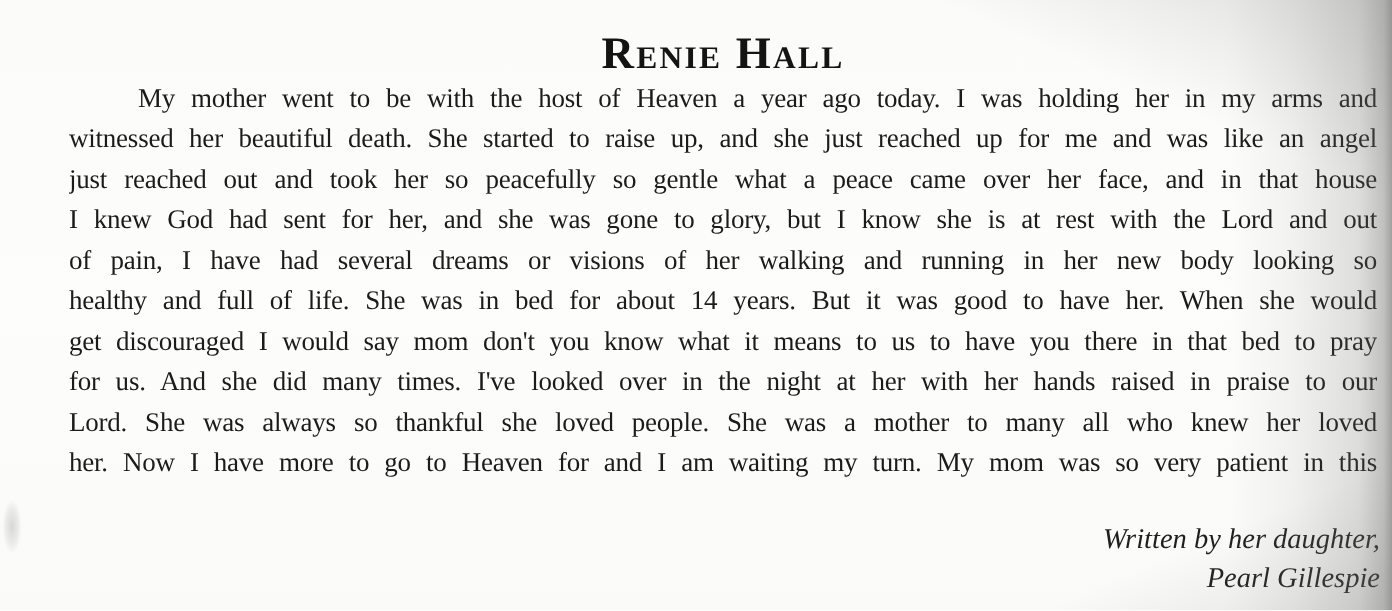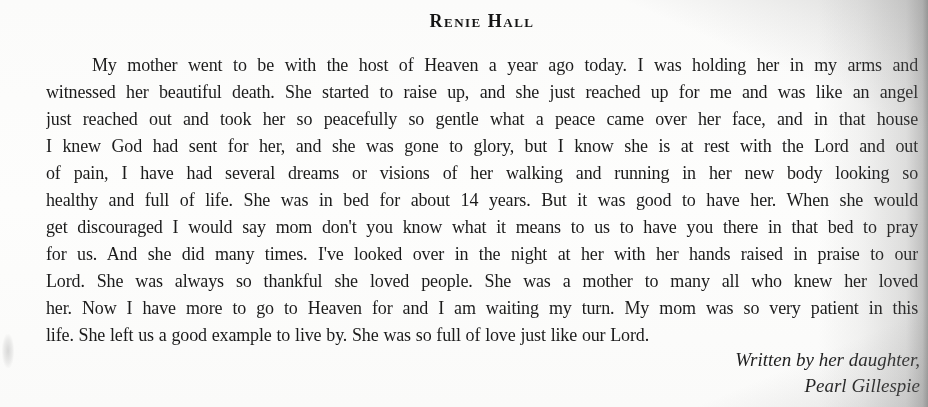--- a/index.html
+++ b/index.html
@@ -11,26 +11,26 @@
     position: relative;
     width: 928px;
     height: 407px;
     overflow: hidden;
     background: linear-gradient(180deg, #fbfbfa 0%, #fdfdfc 50%, #fafaf9 100%);
     font-family: "Liberation Serif", "DejaVu Serif", serif;
     color: #1b1b1b;
   }
   .title {
     position: absolute;
-    top: 5px;
+    top: 20px;
     left: 46px;
     width: 872px;
     margin: 0;
     text-align: center;
-    font-size: 18px;
+    font-size: 30px;
     line-height: 32px;
     font-weight: bold;
     font-variant: small-caps;
     letter-spacing: 1.5px;
     color: #141414;
   }
   .paragraph {
     position: absolute;
     top: 52px;
     left: 46px;
@@ -124,21 +124,20 @@
       <div class="line first">My mother went to be with the host of Heaven a year ago today. I was holding her in my arms and</div>
       <div class="line">witnessed her beautiful death. She started to raise up, and she just reached up for me and was like an angel</div>
       <div class="line">just reached out and took her so peacefully so gentle what a peace came over her face, and in that house</div>
       <div class="line">I knew God had sent for her, and she was gone to glory, but I know she is at rest with the Lord and out</div>
       <div class="line">of pain, I have had several dreams or visions of her walking and running in her new body looking so</div>
       <div class="line">healthy and full of life. She was in bed for about 14 years. But it was good to have her. When she would</div>
       <div class="line">get discouraged I would say mom don't you know what it means to us to have you there in that bed to pray</div>
       <div class="line">for us. And she did many times. I've looked over in the night at her with her hands raised in praise to our</div>
       <div class="line">Lord. She was always so thankful she loved people. She was a mother to many all who knew her loved</div>
       <div class="line">her. Now I have more to go to Heaven for and I am waiting my turn. My mom was so very patient in this</div>
-      <div class="line last">life. She left us a good example to live by. She was so full of love just like our Lord.</div>
     </div>
 
   <div class="signature">
     <div class="sig-line">Written by her daughter,</div>
     <div class="sig-line">Pearl Gillespie</div>
   </div>
 
   <div class="scan-shadow-right"></div>
   <div class="scan-shadow-topright"></div>
   <div class="scan-shadow-bottomright"></div>

